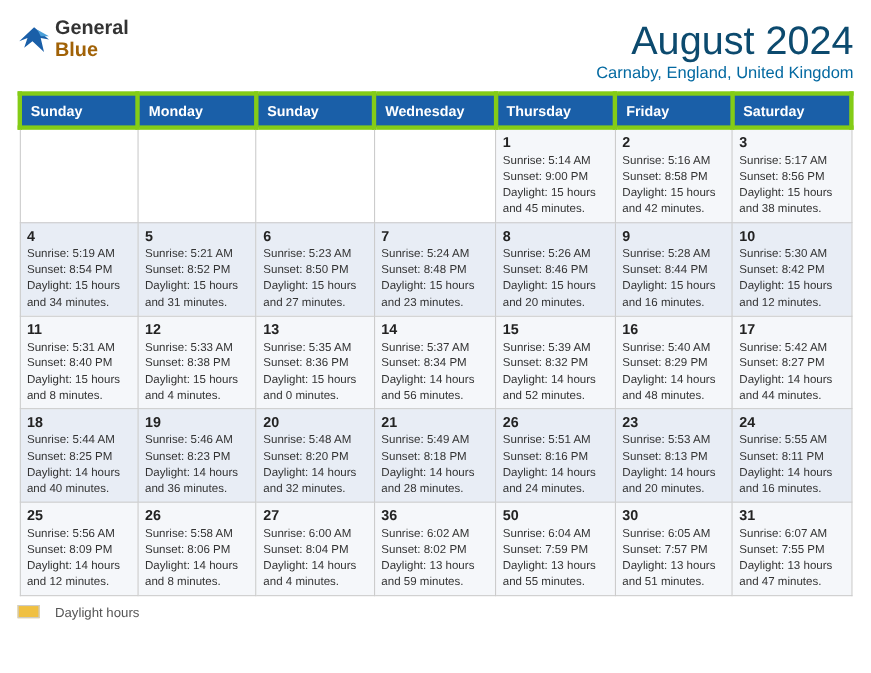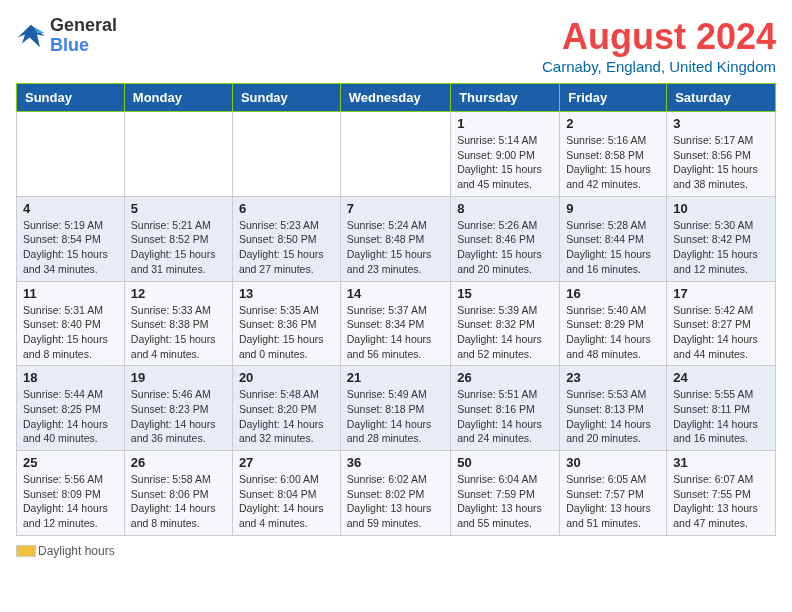--- a/index.html
+++ b/index.html
@@ -21,50 +21,50 @@
       align-items: center;
       gap: 4px;
       justify-content: space-between;
     }
     .logo-text {
       font-size: 18px;
       font-weight: bold;
       line-height: 1.1;
     }
     .logo-text .general { color: #333; }
-    .logo-text .blue { color: #3b82f6; }
+    .logo-text .blue { color: #a16207; }
     .logo-bird {
       width: 30px;
       height: 30px;
     }
     .title-area {
       text-align: right;
     }
     .month-year {
       font-size: 36px;
-      color: #ef4444;
-      font-weight: bold;
+      color: #0c4a6e;
+      font-weight: normal;
     }
     .location {
       font-size: 15px;
       color: #0369a1;
     }
     table {
       width: 100%;
       border-collapse: collapse;
       font-size: 11px;
     }
     thead tr th {
       background-color: #1a5fa8;
       color: #fff;
       text-align: left;
       padding: 6px 8px;
       font-size: 13px;
       font-weight: bold;
-      border: 1px solid #84cc16;
+      border: 4px solid #84cc16;
     }
     tbody tr td {
       border: 1px solid #ccc;
       vertical-align: top;
       padding: 4px 6px;
       width: 113px;
       height: 80px;
       background: #fff;
     }
     tbody tr:nth-child(odd) td {
@@ -83,25 +83,24 @@
     .day-info {
       color: #333;
       line-height: 1.4;
       font-size: 10.5px;
     }
     .empty-cell {
       background: #fff !important;
     }
     .legend-area {
       display: flex;
-      align-items: center;
       margin-top: 8px;
       font-size: 12px;
       color: #555;
-      gap: 2px;
+      gap: 14px;
     }
     .legend-box {
       width: 20px;
       height: 12px;
       background: #f0c040;
       border: 1px solid #ccc;
       display: inline-block;
     }
   </style>
 </head>

